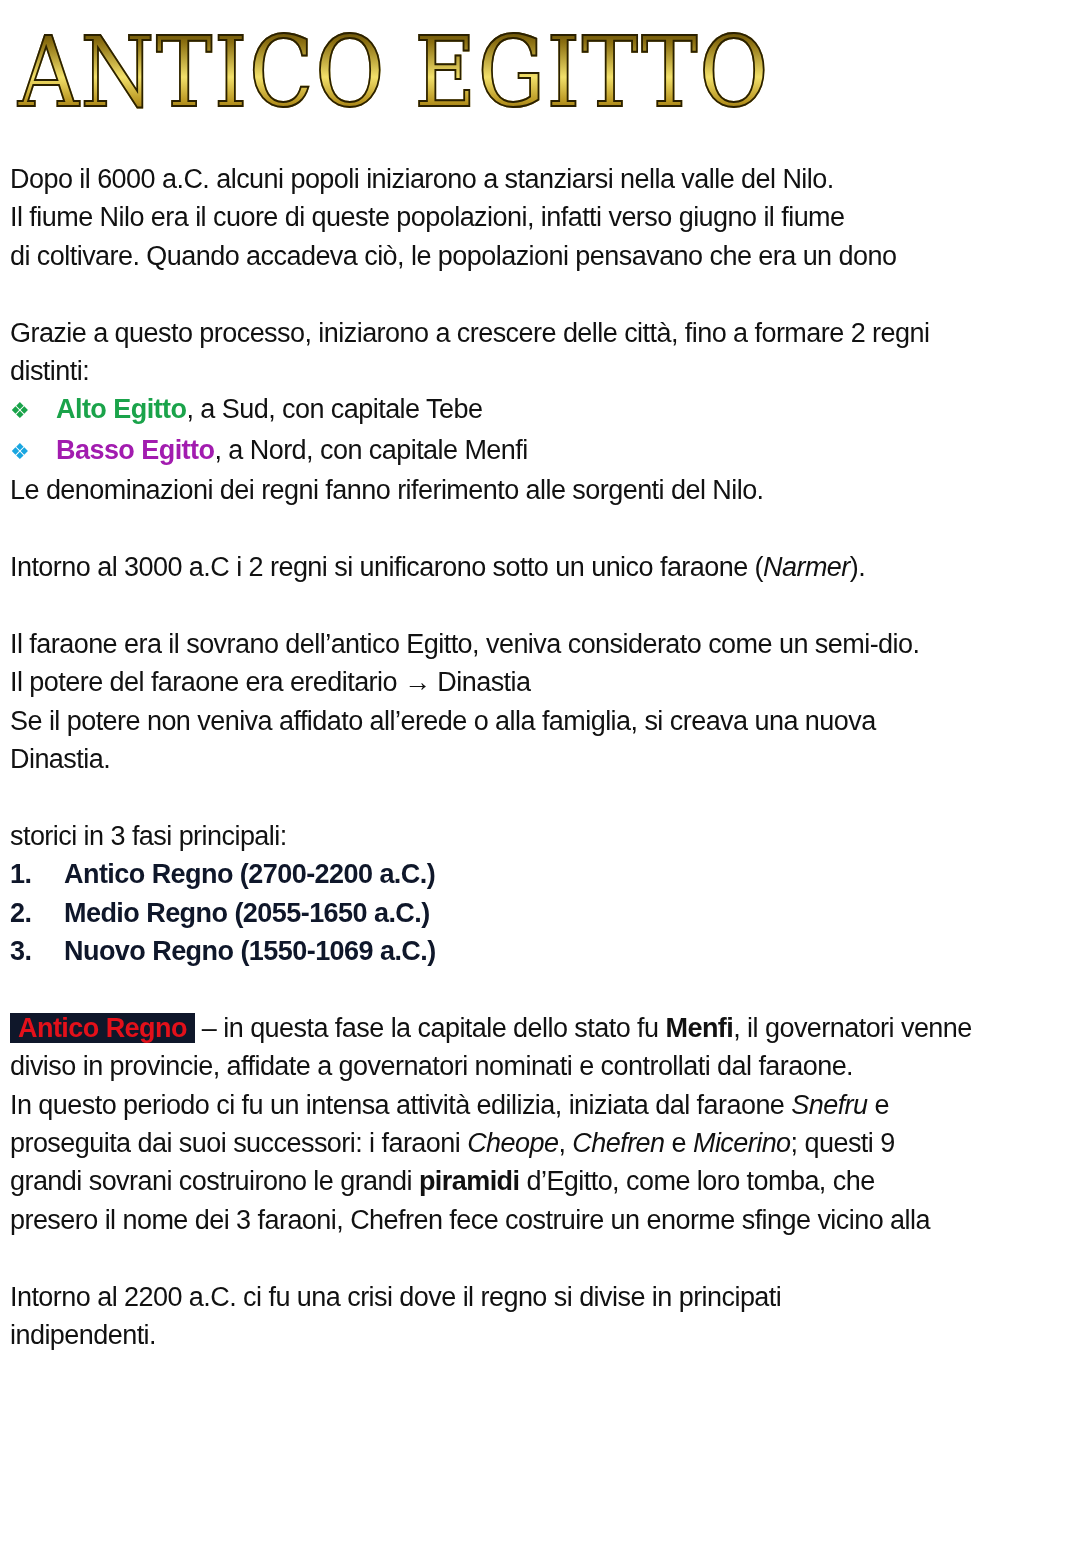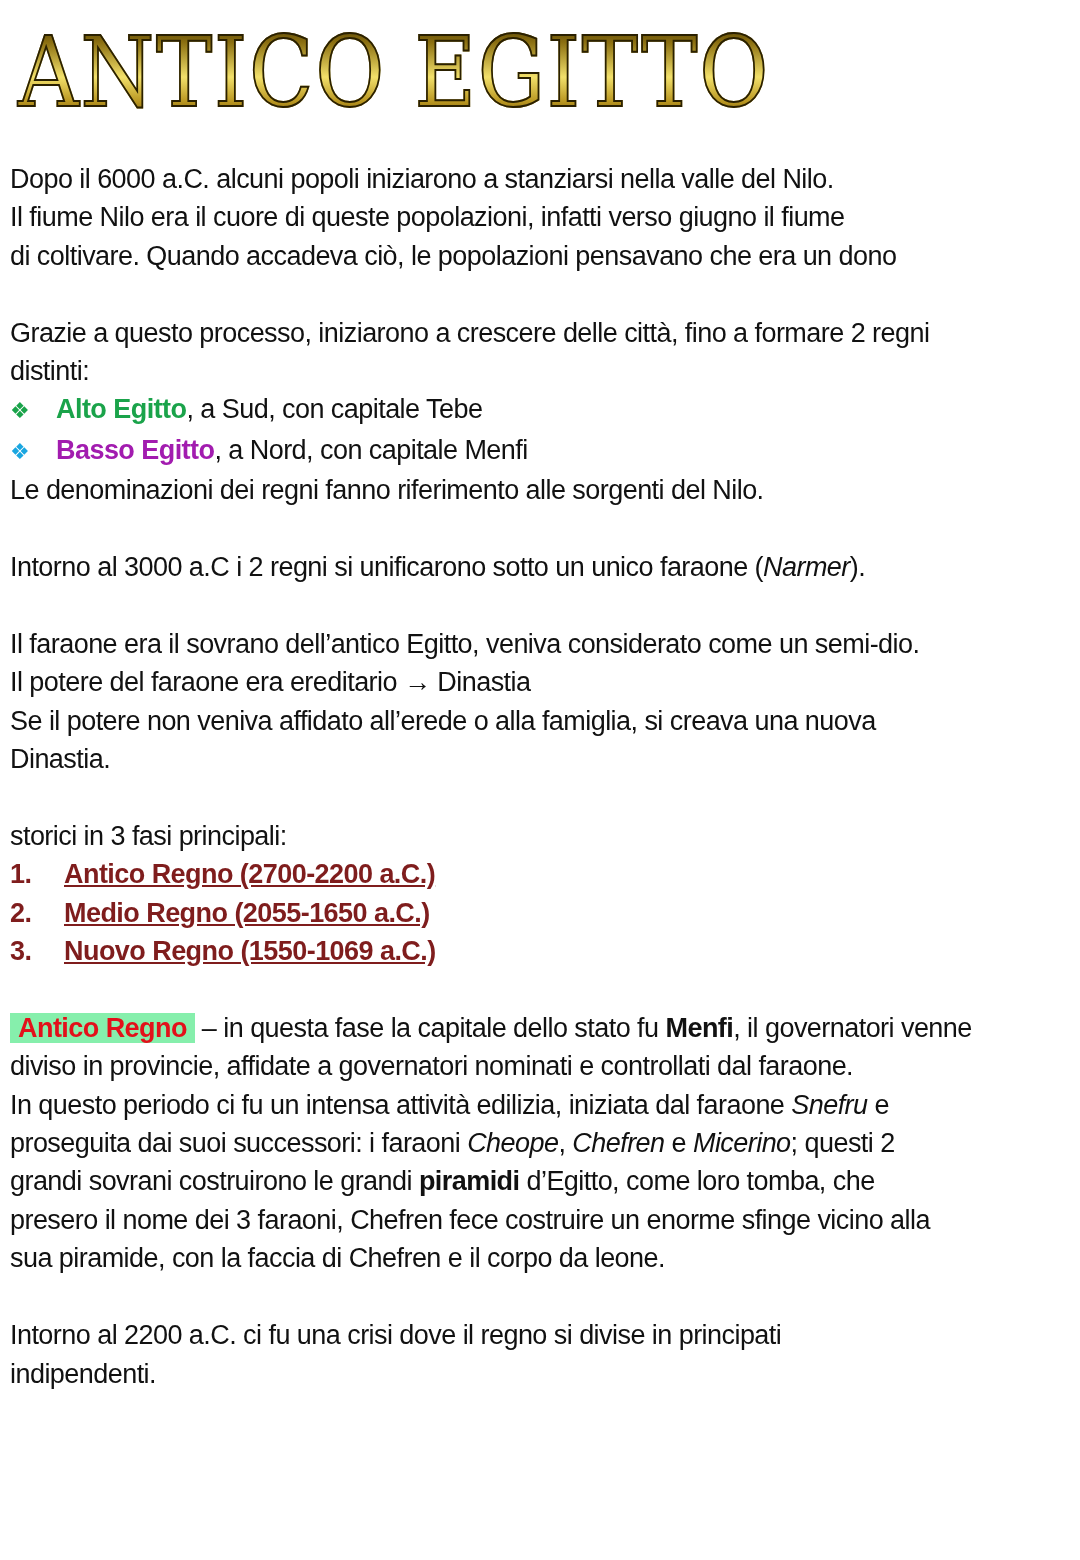--- a/index.html
+++ b/index.html
@@ -16,26 +16,26 @@
     white-space: nowrap;
   }
   .doc { position: absolute; left: 10px; top: 160px; width: 1060px;
          font-size: 27px; line-height: 38.4px; letter-spacing: -0.55px; }
   .line { display: block; white-space: nowrap; min-height: 38.4px; }
   .blank { height: 38.4px; }
   b { font-weight: bold; }
   i { font-style: italic; text-align: center; }
   .green { color: #1aa34a; font-weight: bold; }
   .blue { color: #a21caf; font-weight: bold; }
-  .red { color: #7f1d1d; font-weight: bold; text-decoration: underline; }
+  .red { color: #0f172a; font-weight: bold; }
   .bullet { display: inline-block; width: 46px; font-size: 22px; }
   .bullet.g { color: #1aa34a; }
   .bullet.b { color: #1aa6e0; }
   .num { display: inline-block; width: 54px; }
-  .hl { background: #86efac; color: #e3101a; font-weight: bold; padding: 0 8px 0 8px; }
+  .hl { background: #0f172a; color: #e3101a; font-weight: bold; padding: 0 8px 0 8px; }
 </style>
 </head>
 <body>
 
 <div class="title">ANTICO EGITTO</div>
 
 <div class="doc">
   <div>
     <span class="line">Dopo il 6000 a.C. alcuni popoli iniziarono a stanziarsi nella valle del Nilo.</span>
     <span class="line">Il fiume Nilo era il cuore di queste popolazioni, infatti verso giugno il fiume</span>
@@ -68,24 +68,23 @@
     <span class="line red"><span class="num">1.</span><span>Antico Regno (2700-2200 a.C.)</span></span>
     <span class="line red"><span class="num">2.</span><span>Medio Regno (2055-1650 a.C.)</span></span>
     <span class="line red"><span class="num">3.</span><span>Nuovo Regno (1550-1069 a.C.)</span></span>
   </div>
   <div class="blank"></div>
 
   <div>
     <span class="line"><span class="hl">Antico Regno</span><span> – in questa fase la capitale dello stato fu </span><b>Menfi</b><span>, il governatori venne</span></span>
     <span class="line">diviso in provincie, affidate a governatori nominati e controllati dal faraone.</span>
     <span class="line"><span>In questo periodo ci fu un intensa attività edilizia, iniziata dal faraone </span><i>Snefru</i><span> e</span></span>
-    <span class="line"><span>proseguita dai suoi successori: i faraoni </span><i>Cheope</i><span>, </span><i>Chefren</i><span> e </span><i>Micerino</i><span>; questi 2</span></span>
+    <span class="line"><span>proseguita dai suoi successori: i faraoni </span><i>Cheope</i><span>, </span><i>Chefren</i><span> e </span><i>Micerino</i><span>; questi 9</span></span>
     <span class="line"><span>grandi sovrani costruirono le grandi </span><b>piramidi</b><span> d’Egitto, come loro tomba, che</span></span>
     <span class="line">presero il nome dei 3 faraoni, Chefren fece costruire un enorme sfinge vicino alla</span>
-    <span class="line">sua piramide, con la faccia di Chefren e il corpo da leone.</span>
   </div>
   <div class="blank"></div>
 
   <div>
     <span class="line">Intorno al 2200 a.C. ci fu una crisi dove il regno si divise in principati</span>
     <span class="line">indipendenti.</span>
   </div>
 </div>
 
 </body></html>

